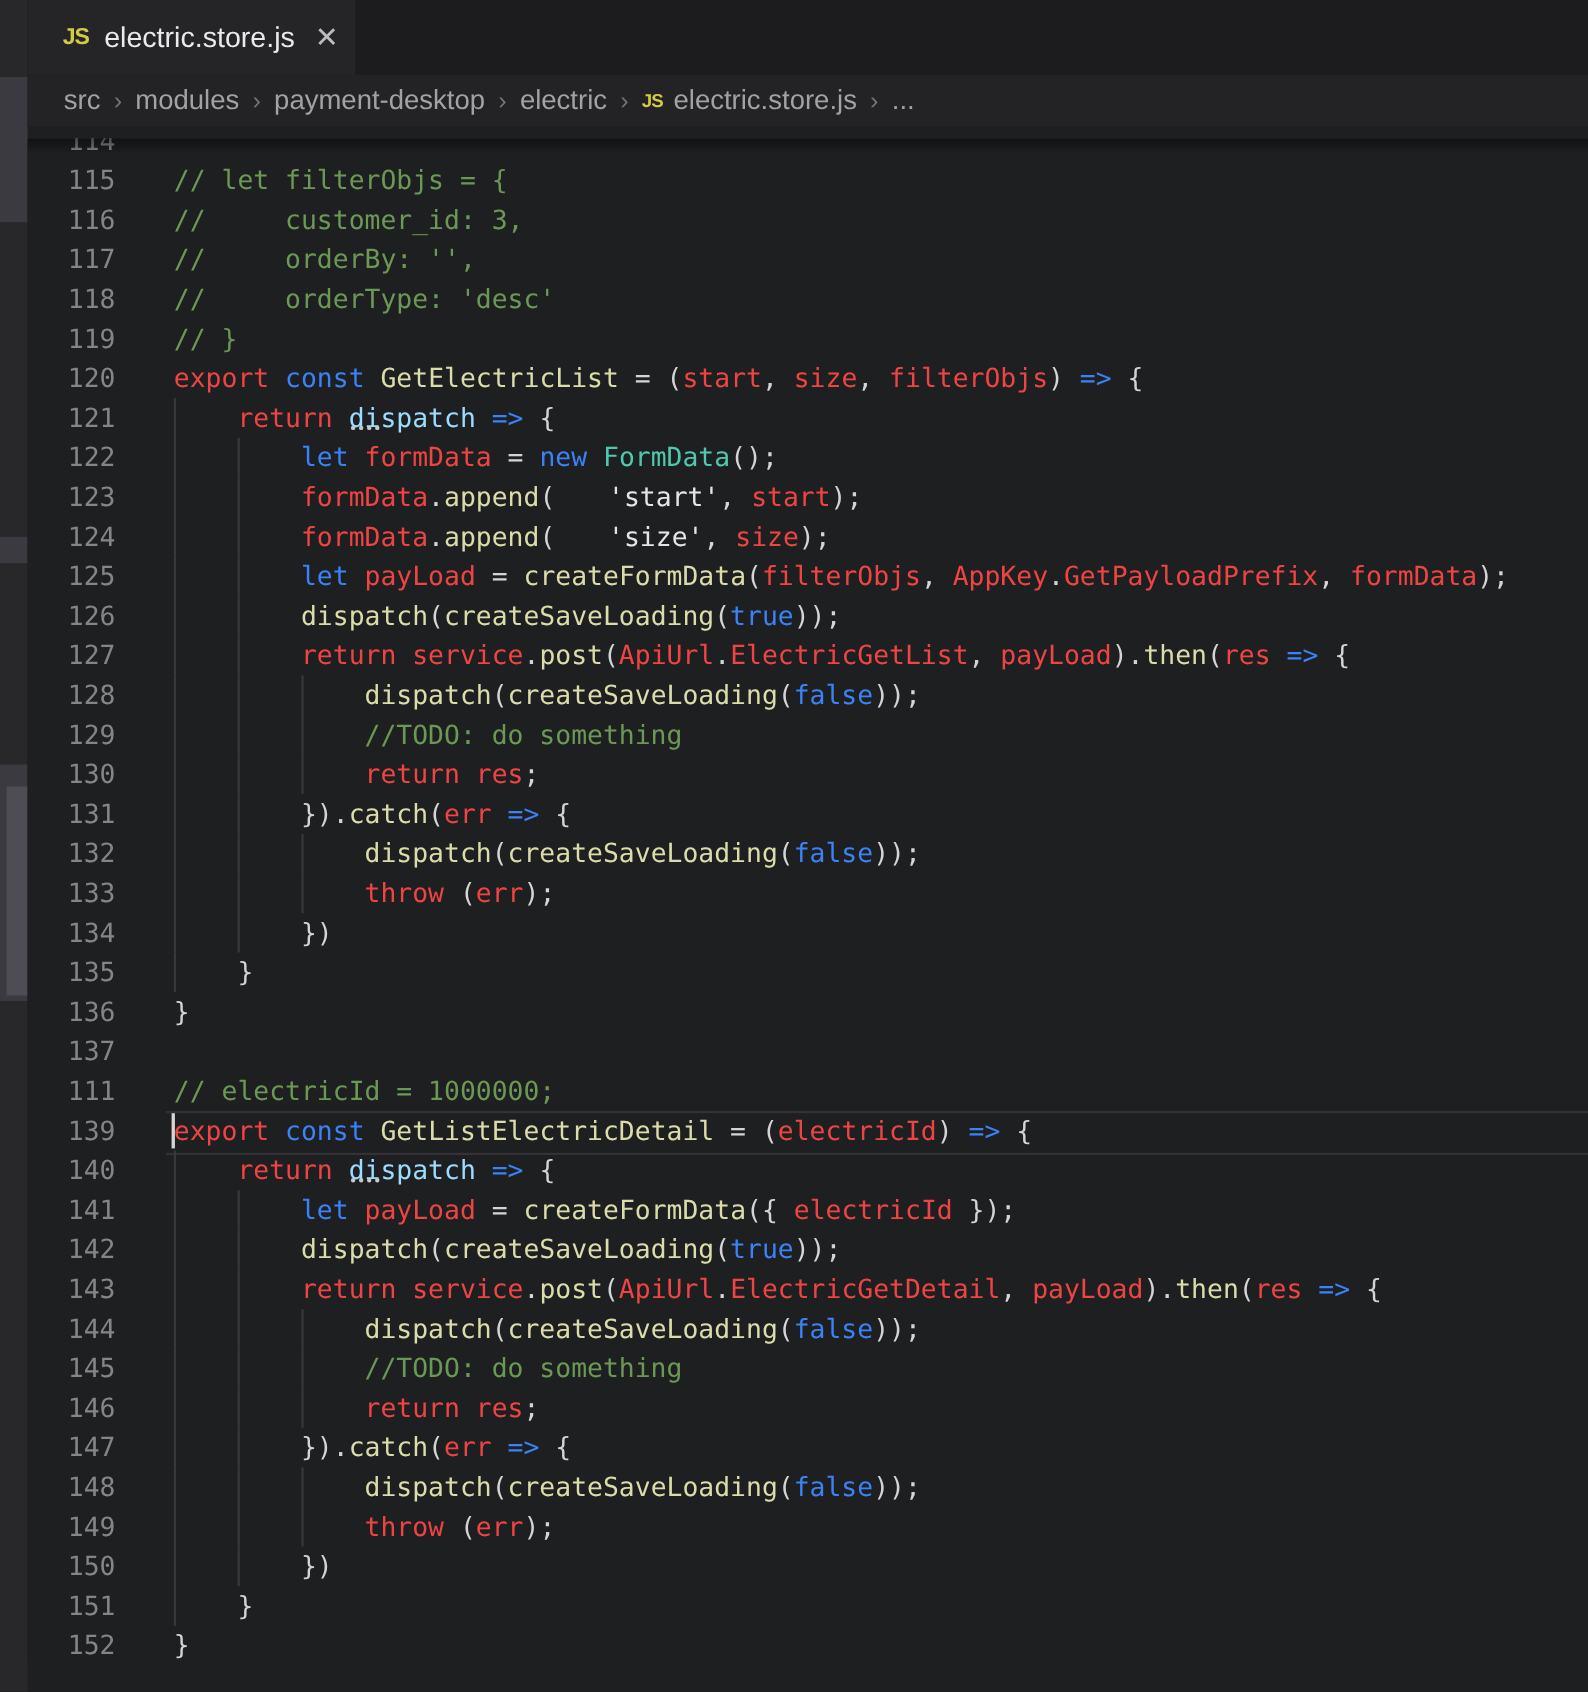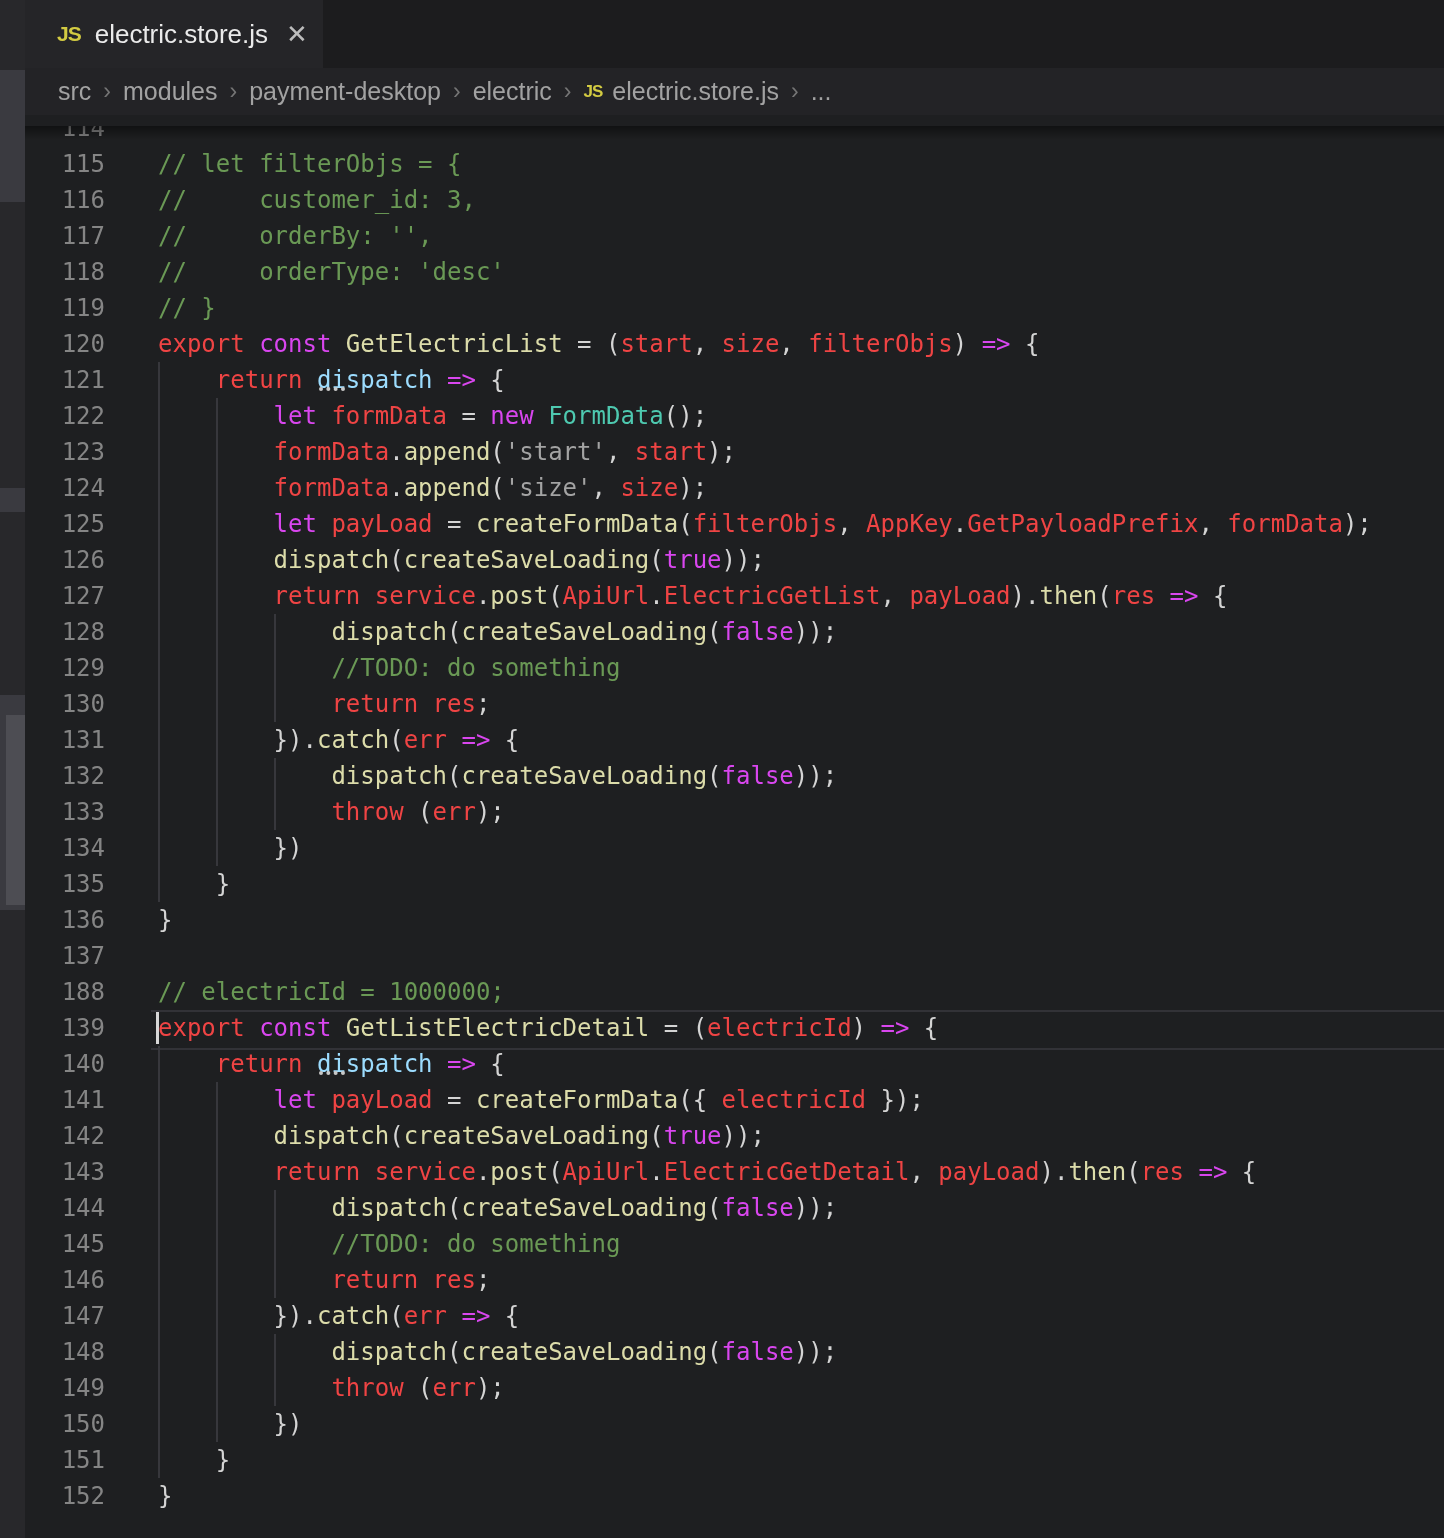--- a/index.html
+++ b/index.html
@@ -40,25 +40,25 @@
   .row { position:relative; display:flex; height:36px; line-height:36px; white-space:pre; }
   .num { width:80px; flex:0 0 80px; text-align:right; color:#858585; font-size:24px; }
   .code { position:relative; flex:1; padding-left:53px; color:#d4d4d4; }
   .guide { position:absolute; top:0; width:2px; height:36px; background:#37373c; }
   .row.cur::after { content:""; position:absolute; left:126px; right:0; top:0; height:36px;
                     border-top:2px solid #323237; border-bottom:2px solid #323237; pointer-events:none; }
   .caret { position:absolute; top:2px; width:3px; height:32px; background:#d7d7d7; z-index:4; }
 
   .tk-c  { color:#6a9955; }
   .tk-k1 { color:#ef4444; }
-  .tk-k2 { color:#d946ef; }
+  .tk-k2 { color:#3b82f6; }
   .tk-fn { color:#dcdcaa; }
   .tk-cls{ color:#4ec9b0; }
   .tk-v  { color:#ef4444; }
-  .tk-s  { color:#a3a3a3; }
+  .tk-s  { color:#e5e5e5;margin-left:48px; }
   .tk-p  { color:#d4d4d4; }
   .tk-vh { color:#9cdcfe; position:relative; }
   .tk-vh::after { content:""; position:absolute; left:2px; bottom:3px; width:26px;
                   border-bottom:4px dotted #c8c8c8; }
 </style>
 </head>
 <body>
 
 <div class="app">
 
@@ -117,21 +117,21 @@
         <div class="row"><div class="num">128</div><div class="code"><div class="guide" style="left: 53px;"></div><div class="guide" style="left: 110.8px;"></div><div class="guide" style="left: 168.6px;"></div><span>            </span><span class="tk-fn">dispatch</span><span class="tk-p">(</span><span class="tk-fn">createSaveLoading</span><span class="tk-p">(</span><span class="tk-k2">false</span><span class="tk-p">));</span></div></div>
         <div class="row"><div class="num">129</div><div class="code"><div class="guide" style="left: 53px;"></div><div class="guide" style="left: 110.8px;"></div><div class="guide" style="left: 168.6px;"></div><span>            </span><span class="tk-c">//TODO: do something</span></div></div>
         <div class="row"><div class="num">130</div><div class="code"><div class="guide" style="left: 53px;"></div><div class="guide" style="left: 110.8px;"></div><div class="guide" style="left: 168.6px;"></div><span>            </span><span class="tk-k1">return</span><span class="tk-p"> </span><span class="tk-v">res</span><span class="tk-p">;</span></div></div>
         <div class="row"><div class="num">131</div><div class="code"><div class="guide" style="left: 53px;"></div><div class="guide" style="left: 110.8px;"></div><span>        </span><span class="tk-p">}).</span><span class="tk-fn">catch</span><span class="tk-p">(</span><span class="tk-v">err</span><span class="tk-p"> </span><span class="tk-k2">=&gt;</span><span class="tk-p"> {</span></div></div>
         <div class="row"><div class="num">132</div><div class="code"><div class="guide" style="left: 53px;"></div><div class="guide" style="left: 110.8px;"></div><div class="guide" style="left: 168.6px;"></div><span>            </span><span class="tk-fn">dispatch</span><span class="tk-p">(</span><span class="tk-fn">createSaveLoading</span><span class="tk-p">(</span><span class="tk-k2">false</span><span class="tk-p">));</span></div></div>
         <div class="row"><div class="num">133</div><div class="code"><div class="guide" style="left: 53px;"></div><div class="guide" style="left: 110.8px;"></div><div class="guide" style="left: 168.6px;"></div><span>            </span><span class="tk-k1">throw</span><span class="tk-p"> (</span><span class="tk-v">err</span><span class="tk-p">);</span></div></div>
         <div class="row"><div class="num">134</div><div class="code"><div class="guide" style="left: 53px;"></div><div class="guide" style="left: 110.8px;"></div><span>        </span><span class="tk-p">})</span></div></div>
         <div class="row"><div class="num">135</div><div class="code"><div class="guide" style="left: 53px;"></div><span>    </span><span class="tk-p">}</span></div></div>
         <div class="row"><div class="num">136</div><div class="code"><span></span><span class="tk-p">}</span></div></div>
         <div class="row"><div class="num">137</div><div class="code"><span></span></div></div>
-        <div class="row"><div class="num">188</div><div class="code"><span></span><span class="tk-c">// electricId = 1000000;</span></div></div>
+        <div class="row"><div class="num">111</div><div class="code"><span></span><span class="tk-c">// electricId = 1000000;</span></div></div>
         <div class="row cur"><div class="num">139</div><div class="code"><div class="caret" style="left: 51px;"></div><span></span><span class="tk-k1">export</span><span class="tk-p"> </span><span class="tk-k2">const</span><span class="tk-p"> </span><span class="tk-fn">GetListElectricDetail</span><span class="tk-p"> = (</span><span class="tk-v">electricId</span><span class="tk-p">) </span><span class="tk-k2">=&gt;</span><span class="tk-p"> {</span></div></div>
         <div class="row"><div class="num">140</div><div class="code"><div class="guide" style="left: 53px;"></div><span>    </span><span class="tk-k1">return</span><span class="tk-p"> </span><span class="tk-vh">dispatch</span><span class="tk-p"> </span><span class="tk-k2">=&gt;</span><span class="tk-p"> {</span></div></div>
         <div class="row"><div class="num">141</div><div class="code"><div class="guide" style="left: 53px;"></div><div class="guide" style="left: 110.8px;"></div><span>        </span><span class="tk-k2">let</span><span class="tk-p"> </span><span class="tk-v">payLoad</span><span class="tk-p"> = </span><span class="tk-fn">createFormData</span><span class="tk-p">({ </span><span class="tk-v">electricId</span><span class="tk-p"> });</span></div></div>
         <div class="row"><div class="num">142</div><div class="code"><div class="guide" style="left: 53px;"></div><div class="guide" style="left: 110.8px;"></div><span>        </span><span class="tk-fn">dispatch</span><span class="tk-p">(</span><span class="tk-fn">createSaveLoading</span><span class="tk-p">(</span><span class="tk-k2">true</span><span class="tk-p">));</span></div></div>
         <div class="row"><div class="num">143</div><div class="code"><div class="guide" style="left: 53px;"></div><div class="guide" style="left: 110.8px;"></div><span>        </span><span class="tk-k1">return</span><span class="tk-p"> </span><span class="tk-v">service</span><span class="tk-p">.</span><span class="tk-fn">post</span><span class="tk-p">(</span><span class="tk-v">ApiUrl</span><span class="tk-p">.</span><span class="tk-v">ElectricGetDetail</span><span class="tk-p">, </span><span class="tk-v">payLoad</span><span class="tk-p">).</span><span class="tk-fn">then</span><span class="tk-p">(</span><span class="tk-v">res</span><span class="tk-p"> </span><span class="tk-k2">=&gt;</span><span class="tk-p"> {</span></div></div>
         <div class="row"><div class="num">144</div><div class="code"><div class="guide" style="left: 53px;"></div><div class="guide" style="left: 110.8px;"></div><div class="guide" style="left: 168.6px;"></div><span>            </span><span class="tk-fn">dispatch</span><span class="tk-p">(</span><span class="tk-fn">createSaveLoading</span><span class="tk-p">(</span><span class="tk-k2">false</span><span class="tk-p">));</span></div></div>
         <div class="row"><div class="num">145</div><div class="code"><div class="guide" style="left: 53px;"></div><div class="guide" style="left: 110.8px;"></div><div class="guide" style="left: 168.6px;"></div><span>            </span><span class="tk-c">//TODO: do something</span></div></div>
         <div class="row"><div class="num">146</div><div class="code"><div class="guide" style="left: 53px;"></div><div class="guide" style="left: 110.8px;"></div><div class="guide" style="left: 168.6px;"></div><span>            </span><span class="tk-k1">return</span><span class="tk-p"> </span><span class="tk-v">res</span><span class="tk-p">;</span></div></div>
         <div class="row"><div class="num">147</div><div class="code"><div class="guide" style="left: 53px;"></div><div class="guide" style="left: 110.8px;"></div><span>        </span><span class="tk-p">}).</span><span class="tk-fn">catch</span><span class="tk-p">(</span><span class="tk-v">err</span><span class="tk-p"> </span><span class="tk-k2">=&gt;</span><span class="tk-p"> {</span></div></div>
         <div class="row"><div class="num">148</div><div class="code"><div class="guide" style="left: 53px;"></div><div class="guide" style="left: 110.8px;"></div><div class="guide" style="left: 168.6px;"></div><span>            </span><span class="tk-fn">dispatch</span><span class="tk-p">(</span><span class="tk-fn">createSaveLoading</span><span class="tk-p">(</span><span class="tk-k2">false</span><span class="tk-p">));</span></div></div>

